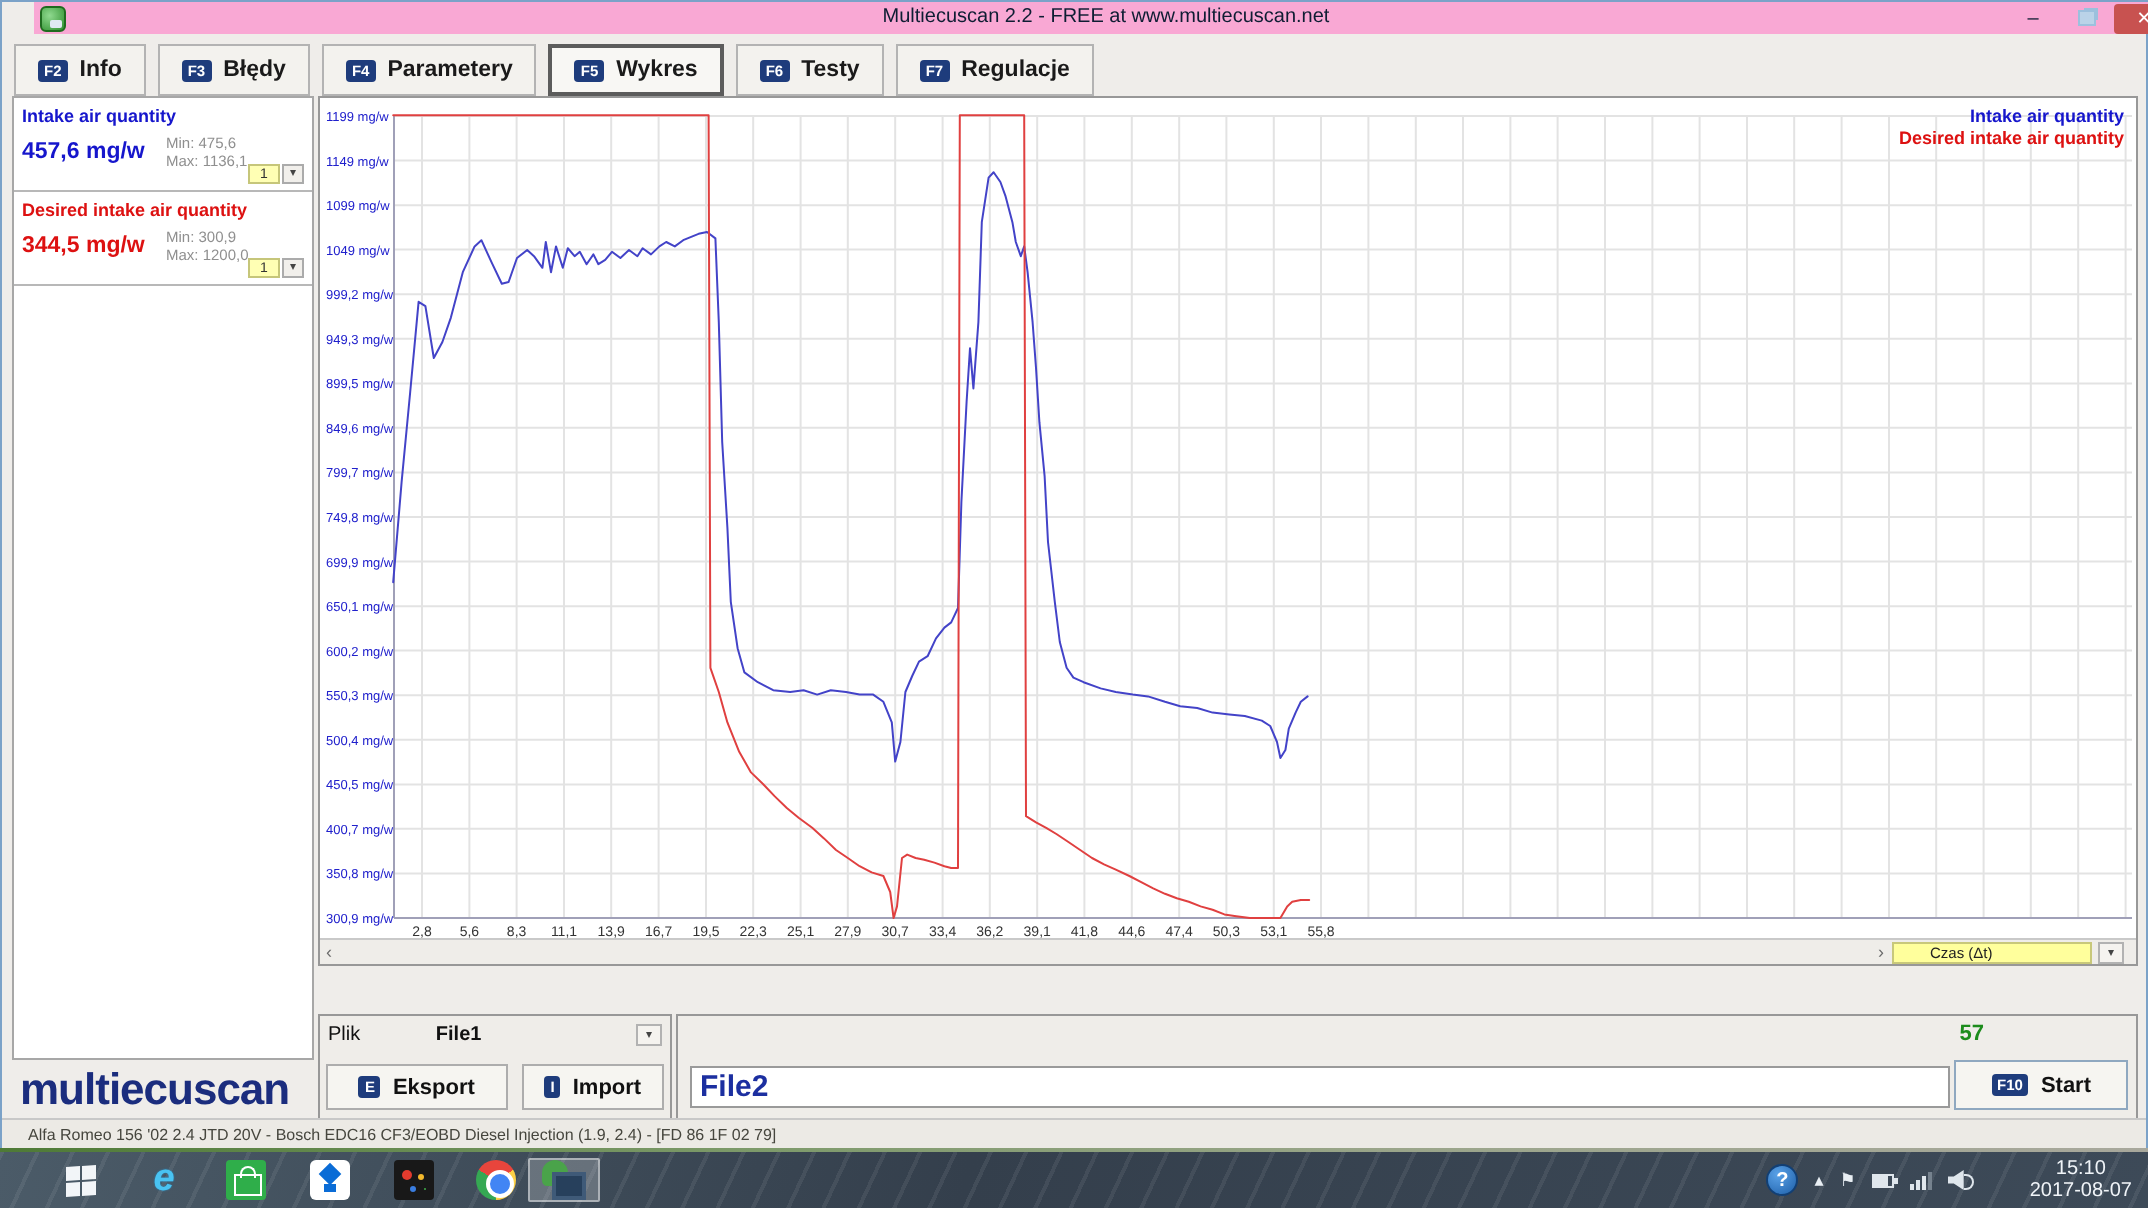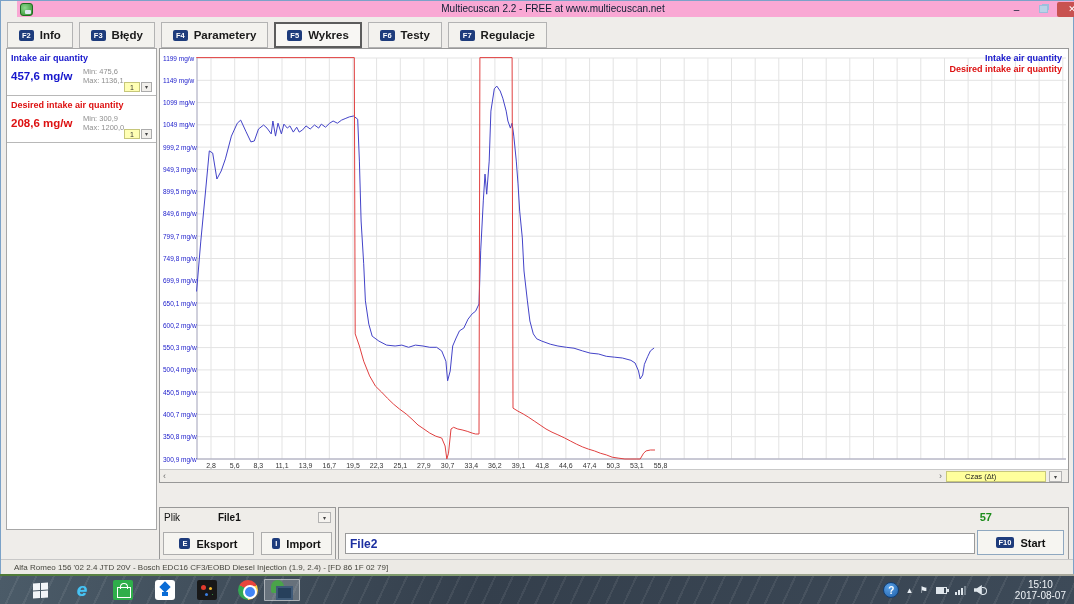--- a/index.html
+++ b/index.html
@@ -65,21 +65,21 @@
   .fl-row1 .plik { font-weight:normal; color:#111; }
   .fl-row1 .file1 { font-weight:bold; color:#111; margin-left:35px; }
   .fl-row1 .dd-btn { position:absolute; right:4px; top:4px; }
   .fl-row2 { display:flex; gap:7px; padding:2px 3px 0 3px; }
   .btn { display:inline-flex; align-items:center; justify-content:center; gap:6px; height:23px; border:1px solid #adadad;
          background:#f6f5f1; font-weight:bold; font-size:11px; color:#111; font-family:"Liberation Sans",sans-serif; }
   #eksport-btn { width:92px; } #import-btn { width:72px; }
   #file-right { position:absolute; left:337px; top:506px; width:731px; height:53px; border:1px solid #989898; background:#efede9; }
   #counter { position:absolute; right:76px; top:3px; color:#1c8c1c; font-weight:bold; font-size:11px; }
   #file2 { position:absolute; left:6px; bottom:5px; width:630px; height:21px; border:1px solid #9a9a9a; background:#fff;
-           color:#1c2fa0; font-weight:bold; font-size:12px; padding:0 4px; font-family:"Liberation Sans",sans-serif; }
+           color:#1c2fa0; font-weight:bold; font-size:15px; padding:0 4px; font-family:"Liberation Sans",sans-serif; }
   #start-btn { position:absolute; right:4px; bottom:4px; width:87px; height:25px; border:1px solid #8fa8c0; }
 
   
   #statusbar { position:absolute; left:0; top:558px; width:100%; height:16px; background:#eceae5; border-top:1px solid #c8c8c8;
                font-size:8px; color:#46463e; line-height:15px; padding-left:13px; }
   #strip { position:absolute; left:0; top:574px; width:1074px; height:2px;
            background:linear-gradient(90deg,#4e7a36,#7d9a6a 35%,#9aa58a 65%,#a8a89c); }
 
   
   #taskbar { position:absolute; left:0; top:576px; width:1074px; height:28px;
@@ -179,32 +179,33 @@
               <div>Min: 475,6</div>
               <div>Max: 1136,1</div>
             </div>
             <div class="param-sel">
               <span class="chan">1</span>
               <span class="chan-dd">▾</span>
             </div>
           </div>
           <div class="param-box">
             <div class="param-title" style="color: rgb(221, 17, 17);">Desired intake air quantity</div>
-            <div class="param-value" style="color: rgb(221, 17, 17);">208,6 mg/w</div>
+            <div class="param-value" style="color: rgb(221, 17, 17);">344,5 mg/w</div>
             <div class="param-minmax">
               <div>Min: 300,9</div>
               <div>Max: 1200,0</div>
             </div>
             <div class="param-sel">
               <span class="chan">1</span>
               <span class="chan-dd">▾</span>
             </div>
           </div>
         </div>
     </div>
+    <div id="logo">multiecuscan</div>
 
     <div id="chart-panel">
       <svg id="chart-svg" width="908" height="420">
           <line x1="51.0" y1="9" x2="51.0" y2="410" stroke="#e3e3e3" stroke-width="1"></line>
           <line x1="74.7" y1="9" x2="74.7" y2="410" stroke="#e3e3e3" stroke-width="1"></line>
           <line x1="98.3" y1="9" x2="98.3" y2="410" stroke="#e3e3e3" stroke-width="1"></line>
           <line x1="122.0" y1="9" x2="122.0" y2="410" stroke="#e3e3e3" stroke-width="1"></line>
           <line x1="145.6" y1="9" x2="145.6" y2="410" stroke="#e3e3e3" stroke-width="1"></line>
           <line x1="169.3" y1="9" x2="169.3" y2="410" stroke="#e3e3e3" stroke-width="1"></line>
           <line x1="193.0" y1="9" x2="193.0" y2="410" stroke="#e3e3e3" stroke-width="1"></line>

